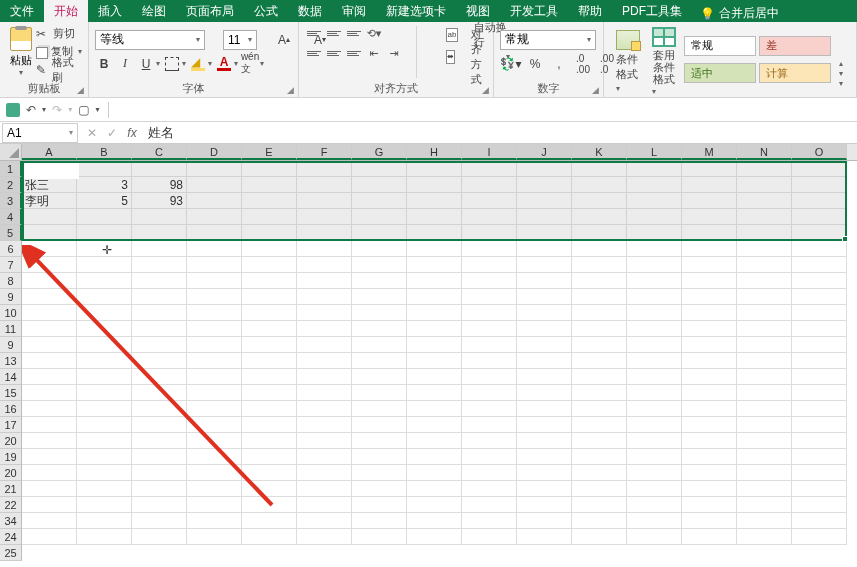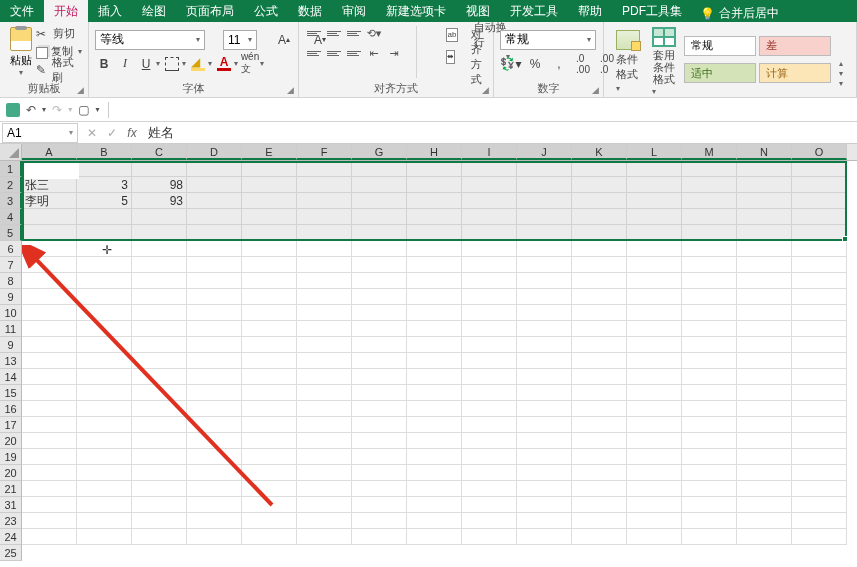--- a/index.html
+++ b/index.html
@@ -394,22 +394,22 @@
         <div class="row-h">9</div>
         <div class="row-h">13</div>
         <div class="row-h">14</div>
         <div class="row-h">15</div>
         <div class="row-h">16</div>
         <div class="row-h">17</div>
         <div class="row-h">20</div>
         <div class="row-h">19</div>
         <div class="row-h">20</div>
         <div class="row-h">21</div>
-        <div class="row-h">31</div>
-        <div class="row-h">23</div>
+        <div class="row-h">22</div>
+        <div class="row-h">34</div>
         <div class="row-h">24</div>
         <div class="row-h">25</div>
       </div>
     <div class="cells" id="cells">
 
         <div class="cell-row">
           <div class="cell"></div>
           <div class="cell"></div>
           <div class="cell"></div>
           <div class="cell"></div>

